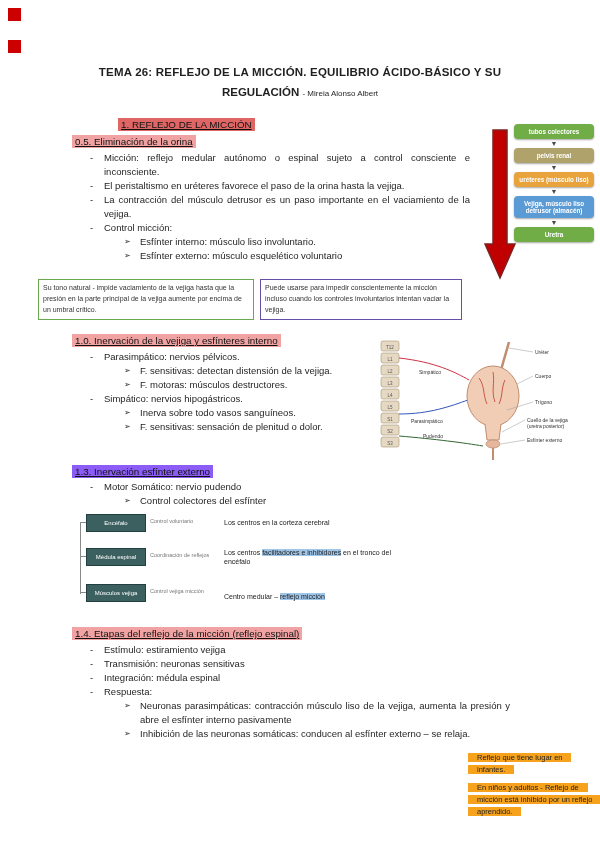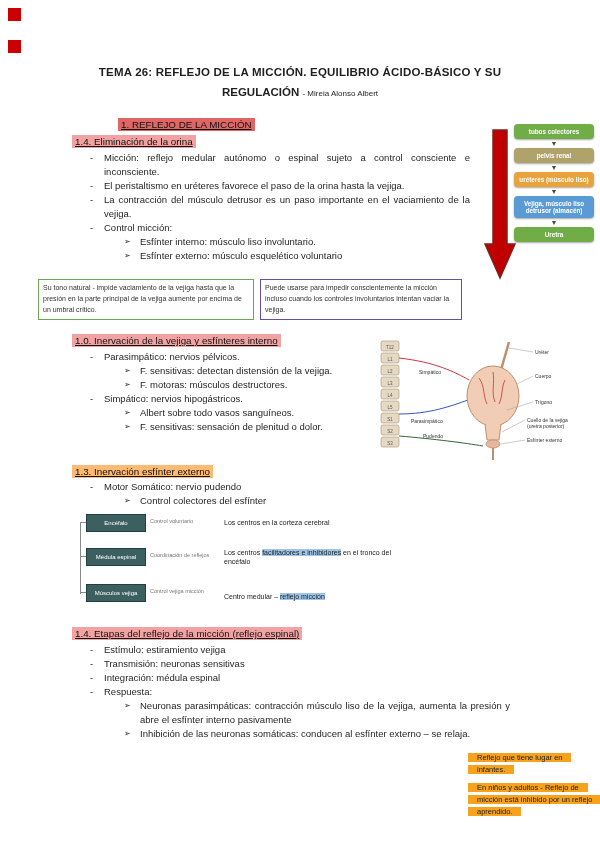--- a/index.html
+++ b/index.html
@@ -65,21 +65,21 @@
       <span>REGULACIÓN</span>
       <span class="author">- Mireia Alonso Albert</span>
     </div>
   </div>
 
   <div class="sec-heading" style="top:119px;left:72px;margin-left:46px;">
     <span class="hl" style="background-color: rgb(224, 102, 102);">1. REFLEJO DE LA MICCIÓN</span>
   </div>
 
   <div class="sec-heading" style="top:136px;left:72px;">
-    <span class="hl" style="background-color: rgb(241, 163, 163);">1.4. Eliminación de la orina</span>
+    <span class="hl" style="background-color: rgb(241, 163, 163);">0.5. Eliminación de la orina</span>
   </div>
 
   <div class="list" style="top:151px;left:72px;width:400px;">
     <div class="li">
       <span class="marker">-</span>
       <span class="txt">Micción: reflejo medular autónomo o espinal sujeto a control consciente e inconsciente.</span>
     </div>
     <div class="li">
       <span class="marker">-</span>
       <span class="txt">El peristaltismo en uréteres favorece el paso de la orina hasta la vejiga.</span>
@@ -141,21 +141,21 @@
     <div class="li sub">
       <span class="marker">➢</span>
       <span class="txt">F. motoras: músculos destructores.</span>
     </div>
     <div class="li">
       <span class="marker">-</span>
       <span class="txt">Simpático: nervios hipogástricos.</span>
     </div>
     <div class="li sub">
       <span class="marker">➢</span>
-      <span class="txt">Albert sobre todo vasos sanguíneos.</span>
+      <span class="txt">Inerva sobre todo vasos sanguíneos.</span>
     </div>
     <div class="li sub">
       <span class="marker">➢</span>
       <span class="txt">F. sensitivas: sensación de plenitud o dolor.</span>
     </div>
   </div>
 
   <svg class="innervation" width="215" height="132" viewBox="0 0 215 132">
 
     <g>
@@ -203,21 +203,21 @@
     <line x1="150" y1="102" x2="126" y2="106" stroke="#999" stroke-width=".5"></line>
     <text x="160" y="16" font-size="5" fill="#333">Uréter</text>
     <text x="160" y="40" font-size="5" fill="#333">Cuerpo</text>
     <text x="160" y="66" font-size="5" fill="#333">Trígono</text>
     <text x="152" y="84" font-size="5" fill="#333">Cuello de la vejiga</text>
     <text x="152" y="90" font-size="5" fill="#333">(uretra posterior)</text>
     <text x="152" y="104" font-size="5" fill="#333">Esfínter externo</text>
   </svg>
 
   <div class="sec-heading" style="top:466px;left:72px;">
-    <span class="hl" style="background-color: #fdba74; margin-top: 7px;">1.3. Inervación esfínter externo</span>
+    <span class="hl" style="background-color: #8b5cf6; margin-top: 7px;">1.3. Inervación esfínter externo</span>
   </div>
 
   <div class="list" style="top:480px;left:72px;width:300px;">
     <div class="li">
       <span class="marker">-</span>
       <span class="txt">Motor Somático: nervio pudendo</span>
     </div>
     <div class="li sub">
       <span class="marker">➢</span>
       <span class="txt">Control colectores del esfínter</span>

